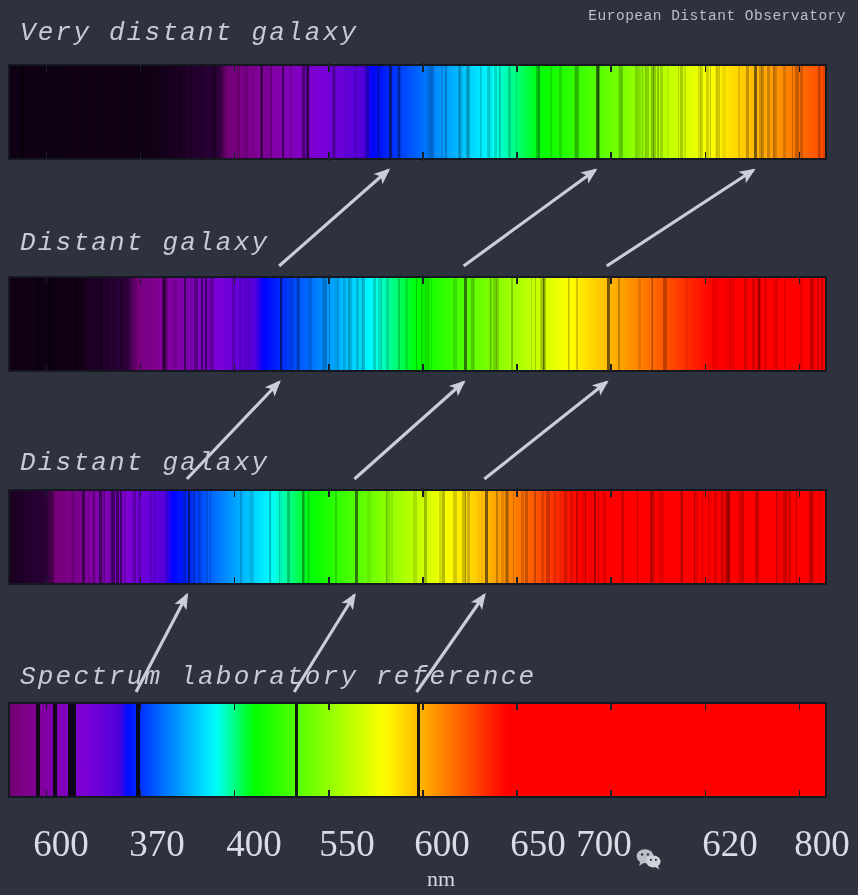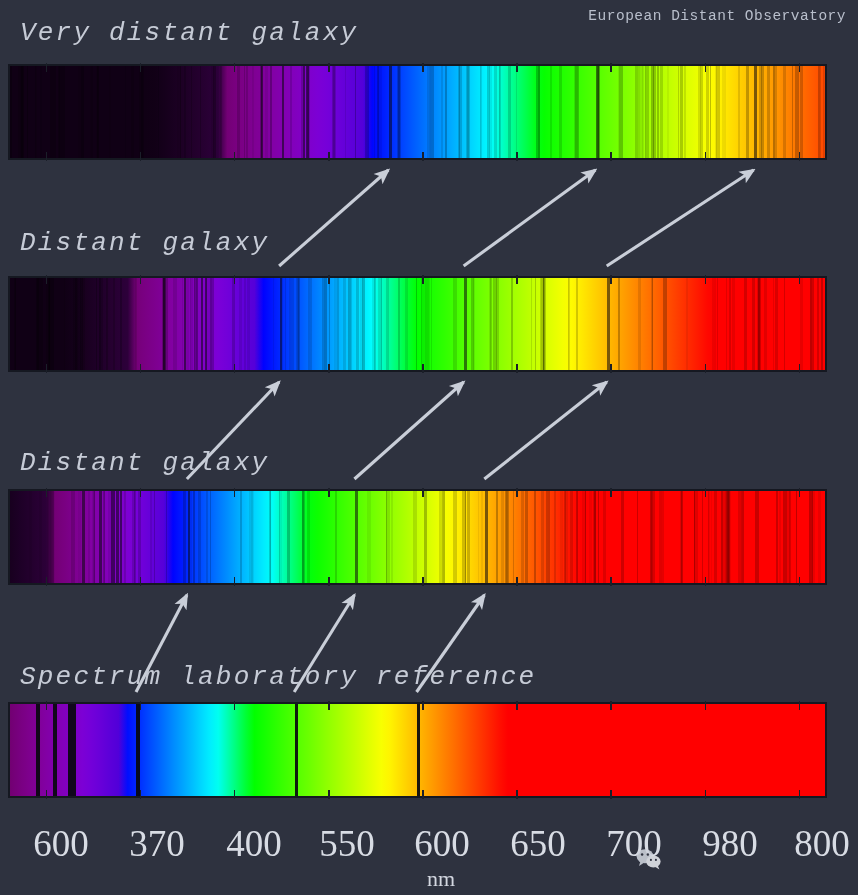--- a/index.html
+++ b/index.html
@@ -660,22 +660,22 @@
     <line x1="606.7172413793104" y1="266" x2="753.5724137931035" y2="170" stroke="#c9ced8" stroke-width="3.1" marker-end="url(#ah)"></line>
   </svg>
 
 <div class="axis" id="axis">
     <div class="tk" style="left: 61px;">600</div>
     <div class="tk" style="left: 157px;">370</div>
     <div class="tk" style="left: 254px;">400</div>
     <div class="tk" style="left: 347px;">550</div>
     <div class="tk" style="left: 442px;">600</div>
     <div class="tk" style="left: 538px;">650</div>
-    <div class="tk" style="left: 634px;">700</div>
-    <div class="tk" style="left: 730px;">980</div>
+    <div class="tk" style="left: 604px;">700</div>
+    <div class="tk" style="left: 730px;">620</div>
     <div class="tk" style="left: 822px;">800</div>
   </div>
 <div class="axis-unit">nm</div>
 
 <div class="watermark">
   <svg width="26" height="22" viewBox="0 0 26 22">
     <ellipse cx="9" cy="8.2" rx="8.4" ry="7" fill="#cfd4dd"></ellipse>
     <polygon points="4.5,13 3,18 8,14.8" fill="#cfd4dd"></polygon>
     <circle cx="6.1" cy="6.4" r="1.25" fill="#2e323f"></circle>
     <circle cx="11.9" cy="6.4" r="1.25" fill="#2e323f"></circle>

